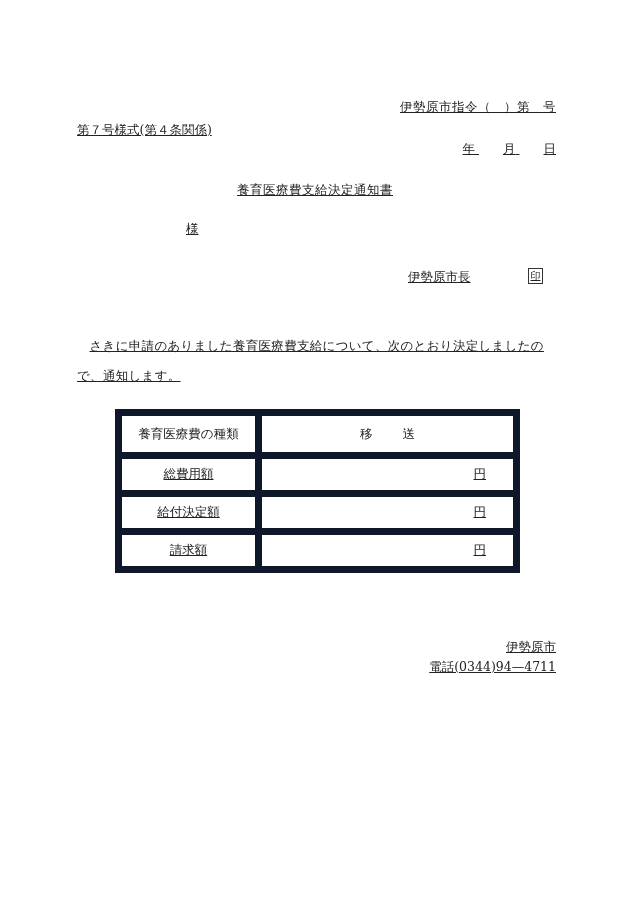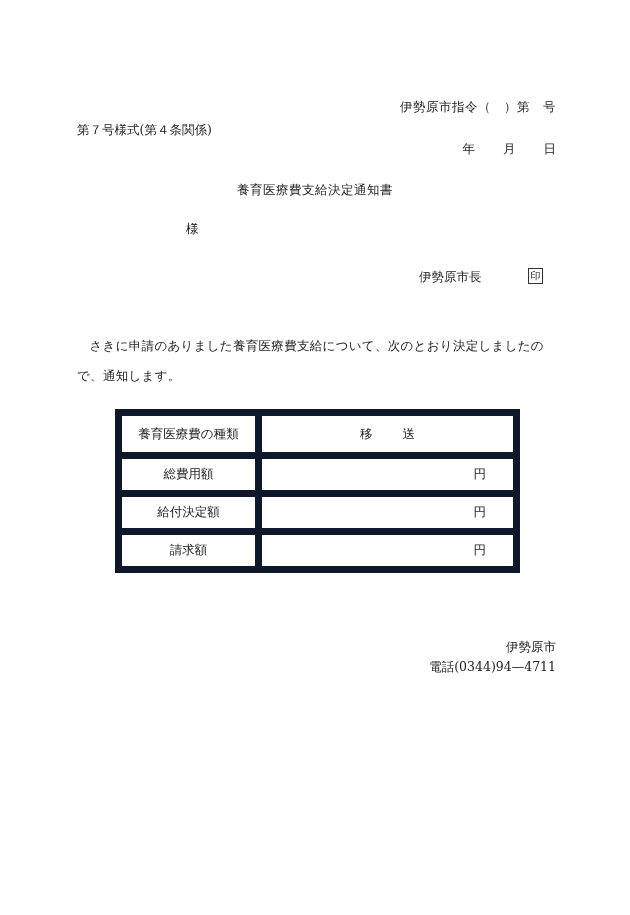--- a/index.html
+++ b/index.html
@@ -1,42 +1,42 @@
 <!DOCTYPE html>
 <html><head>
 <meta charset="utf-8">
 <style>
   html, body { margin:0; padding:0; }
   body {
     width:630px; height:915px; background:#ffffff; position:relative; overflow:hidden;
     font-family: "DejaVu Serif", "Liberation Serif", serif;
     color:#222; font-size:12.5px;
   }
-  .abs { position:absolute; white-space:nowrap; line-height:1; }
+  .abs { position:absolute; white-space:nowrap; line-height:1;text-decoration:underline; }
   .r { text-align:center; }
   #ref { right:74px; top:101px; letter-spacing:0.5px; }
   #form-no { left:77px; top:124px; }
   #date { right:74px; top:143px; }
   #date span { margin-left:24px; }
   #title { left:0; width:630px; text-align:center; top:184px; letter-spacing:0.5px; }
   #addressee { left:186px; top:223px; }
-  #mayor { left:408px; top:271px;margin-left:11px; }
+  #mayor { left:408px; top:271px; }
   #seal {
     left:528px; top:268px; width:13px; height:14px; border:1px solid #333;
     font-size:10px; line-height:14px; text-align:center;
   }
   #body-text { left:77px; top:331px; width:480px; white-space:normal; line-height:30px; text-indent:1em; letter-spacing:0.3px; }
   table {
     position:absolute; left:115px; top:409px; width:405px; border-collapse:collapse;
   }
   td { border:7px solid #0f172a; padding:0; font-size:12.5px; }
   td.label { width:133px; text-align:center; }
   td.val { text-align:right; padding-right:27px; }
   tr.head td { height:36px; }
-  tr.row td { height:31px; }
+  tr.row td { height:31px;text-decoration:underline; }
   td.head-val { text-align:center; letter-spacing:0; }
   td.head-val span:first-child { margin-right:30px; }
   #city { right:74px; top:641px; }
   #phone { right:74px; top:661px; }
 </style>
 </head>
 <body>
 
 <div class="abs" id="ref">伊勢原市指令（　）第　号</div>
 <div class="abs" id="form-no">第７号様式(第４条関係)</div>

